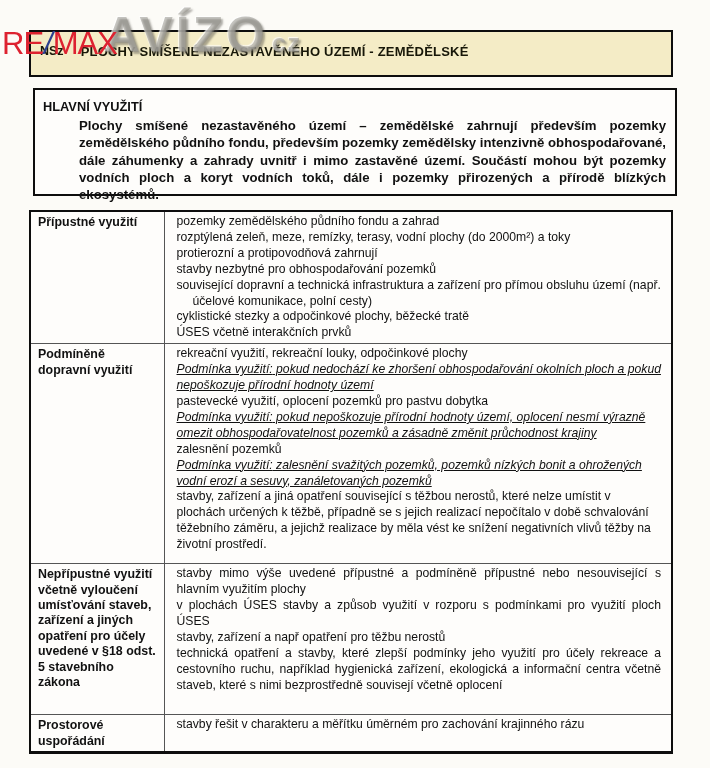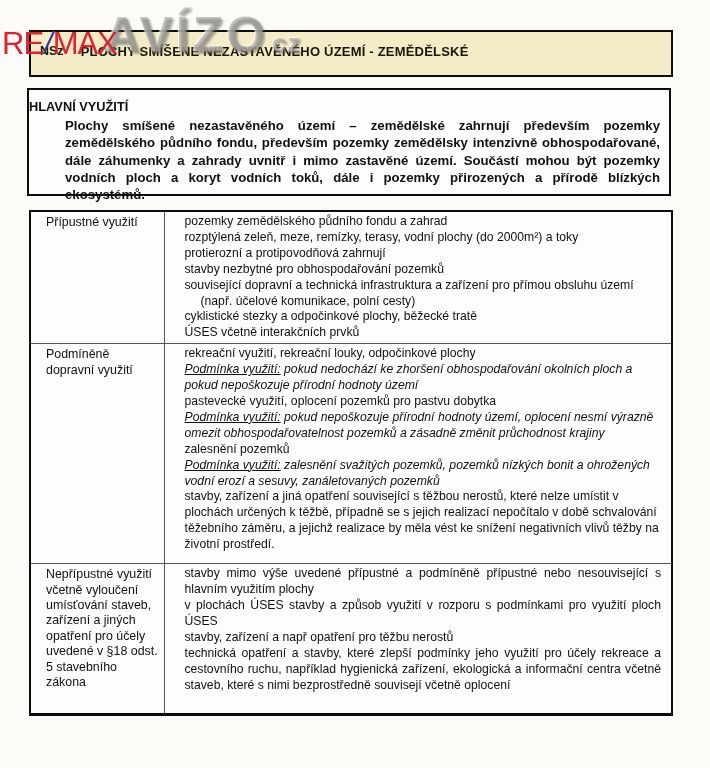--- a/index.html
+++ b/index.html
@@ -51,24 +51,24 @@
     border:2px solid var(--ink);
     padding:12px 9px 0 9px;
     z-index:2;
   }
   .header-line{display:flex;align-items:flex-start;}
   .zoning-code{font-weight:bold;font-size:12.5px;color:#171708;}
   .zoning-title{font-weight:bold;font-size:13px;letter-spacing:.2px;margin-left:17px;color:#171708;}
 
   
   .main-box{
-    position:absolute;left:27px;top:88px;width:644px;height:108px;
+    position:absolute;left:33px;top:88px;width:644px;height:108px;
     background:#fefdfb;
     border:2px solid var(--ink);
-    padding:9px 9px 0 0;
+    padding:9px 9px 0 8px;
     z-index:2;
   }
   .main-heading{font-weight:bold;font-size:12.8px;margin-bottom:3px;}
   .main-text{
     font-weight:bold;font-size:13.2px;line-height:17.3px;
     text-align:justify;
     margin-left:36px;
   }
 
   
@@ -79,35 +79,35 @@
     border:2px solid var(--ink);
     border-bottom-width:3px;
     z-index:2;
   }
   .use-table td{
     border:1px solid #555;
     vertical-align:top;
   }
   .use-table td.label-cell{
     width:134px;
-    padding:3px 5px 2px 15px;
-    font-weight:normal;font-size:12.4px;line-height:15.4px;
+    padding:3px 5px 2px 7px;
+    font-weight:bold;font-size:12.4px;line-height:15.4px;
   }
   .use-table td.content-cell{
-    padding:2px 10px 2px 20px;
+    padding:2px 10px 2px 12px;
     font-size:12.2px;line-height:15.9px;border-radius:27px;
   }
   .use-table tr:nth-child(1){height:127px;}
   .use-table tr:nth-child(2){height:220px;}
   .use-table tr:nth-child(3){height:151px;}
   .use-table tr:nth-child(4){height:37px;}
   .use-table tr:nth-child(3) td.content-cell{text-align:justify;}
   .item.hang{padding-left:16px;text-indent:-16px;}
   .cond-label{font-style:italic;text-decoration:underline;}
-  .cond-text{font-style:italic;}
+  .cond-text{font-style:italic;text-decoration:underline;}
 </style>
 </head>
 <body>
 
 <div class="wm-avizo"><span>AVÍZO</span><span class="wm-suffix">cz</span></div>
 
 <div class="wm-remax"><span>RE</span><span class="slash">/</span><span>MAX</span></div>
 
 <div class="header-box">
   <div class="header-line">
@@ -149,14 +149,20 @@
       </tr>
       <tr>
         <td class="label-cell">Nepřípustné využití včetně vyloučení umísťování staveb, zařízení a jiných opatření pro účely uvedené v §18 odst. 5 stavebního zákona</td>
         <td class="content-cell">
           <div class="item">stavby mimo výše uvedené přípustné a podmíněně přípustné nebo nesouvisející s hlavním využitím plochy</div>
           <div class="item">v plochách ÚSES stavby a způsob využití v rozporu s podmínkami pro využití ploch ÚSES</div>
           <div class="item">stavby, zařízení a např opatření pro těžbu nerostů</div>
           <div class="item">technická opatření a stavby, které zlepší podmínky jeho využití pro účely rekreace a cestovního ruchu, například hygienická zařízení, ekologická a informační centra včetně staveb, které s nimi bezprostředně souvisejí včetně oplocení</div>
         </td>
       </tr>
+      <tr>
+        <td class="label-cell">Prostorové uspořádání</td>
+        <td class="content-cell">
+          <div class="item">stavby řešit v charakteru a měřítku úměrném pro zachování krajinného rázu</div>
+        </td>
+      </tr>
     </tbody>
 </table>
 
 </body></html>

